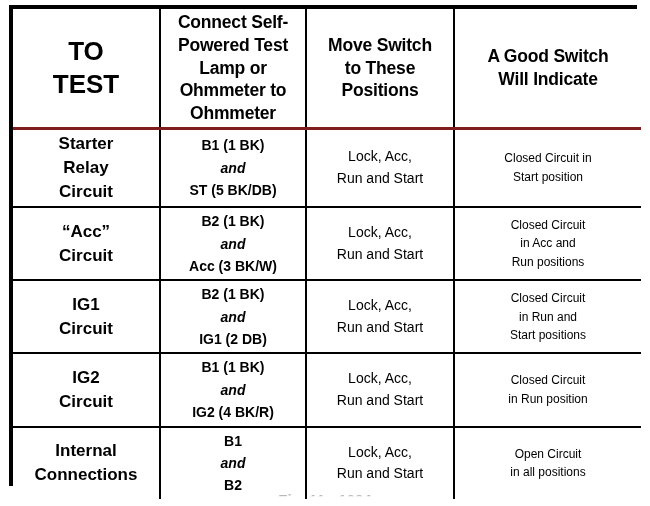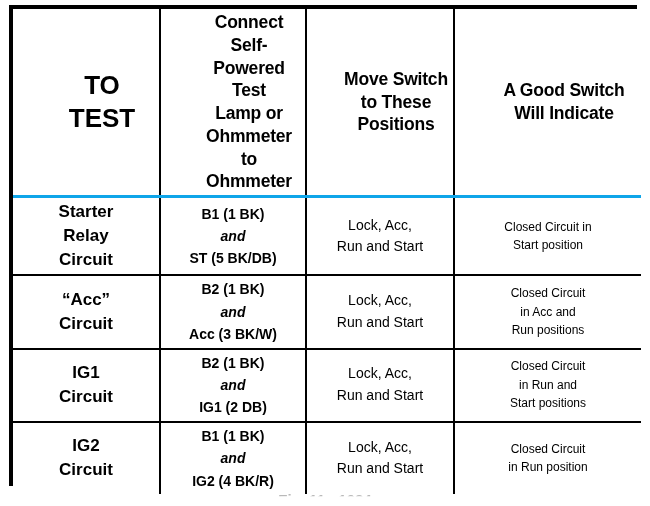--- a/index.html
+++ b/index.html
@@ -69,22 +69,21 @@
   }
 
   
   col.c1 { width: 147px; }
   col.c2 { width: 146px; }
   col.c3 { width: 148px; }
   col.c4 { width: 187px; }
 
   
   tr.header-row td {
-    border-bottom: 3px solid #0ea5e9;
-    padding-left: 36px;
+    border-bottom: 3px solid #7f1d1d;
   }
   .hdr {
     font-weight: bold;
     font-size: 17.5px;
     line-height: 1.30;
     letter-spacing: -0.2px;
   }
   .hdr-to-test {
     font-size: 26px;
     letter-spacing: 0px;
@@ -257,20 +256,39 @@
           <td class="cell-pos">
             <span class="line">Lock, Acc,</span>
             <span class="line">Run and Start</span>
           </td>
           <td class="cell-ind">
             <span class="line">Closed Circuit</span>
             <span class="line">in Run position</span>
           </td>
         </tr>
 
+        <tr>
+          <td class="cell-test">
+            <span class="line">Internal</span>
+            <span class="line">Connections</span>
+          </td>
+          <td class="cell-term">
+            <span class="line">B1</span>
+            <span class="line conj">and</span>
+            <span class="line">B2</span>
+          </td>
+          <td class="cell-pos">
+            <span class="line">Lock, Acc,</span>
+            <span class="line">Run and Start</span>
+          </td>
+          <td class="cell-ind">
+            <span class="line">Open Circuit</span>
+            <span class="line">in all positions</span>
+          </td>
+        </tr>
 
       </tbody>
     </table>
   </div>
 
   <div class="caption">
     <span>Fig. 11 : 1984</span>
   </div>
 
 </div>

